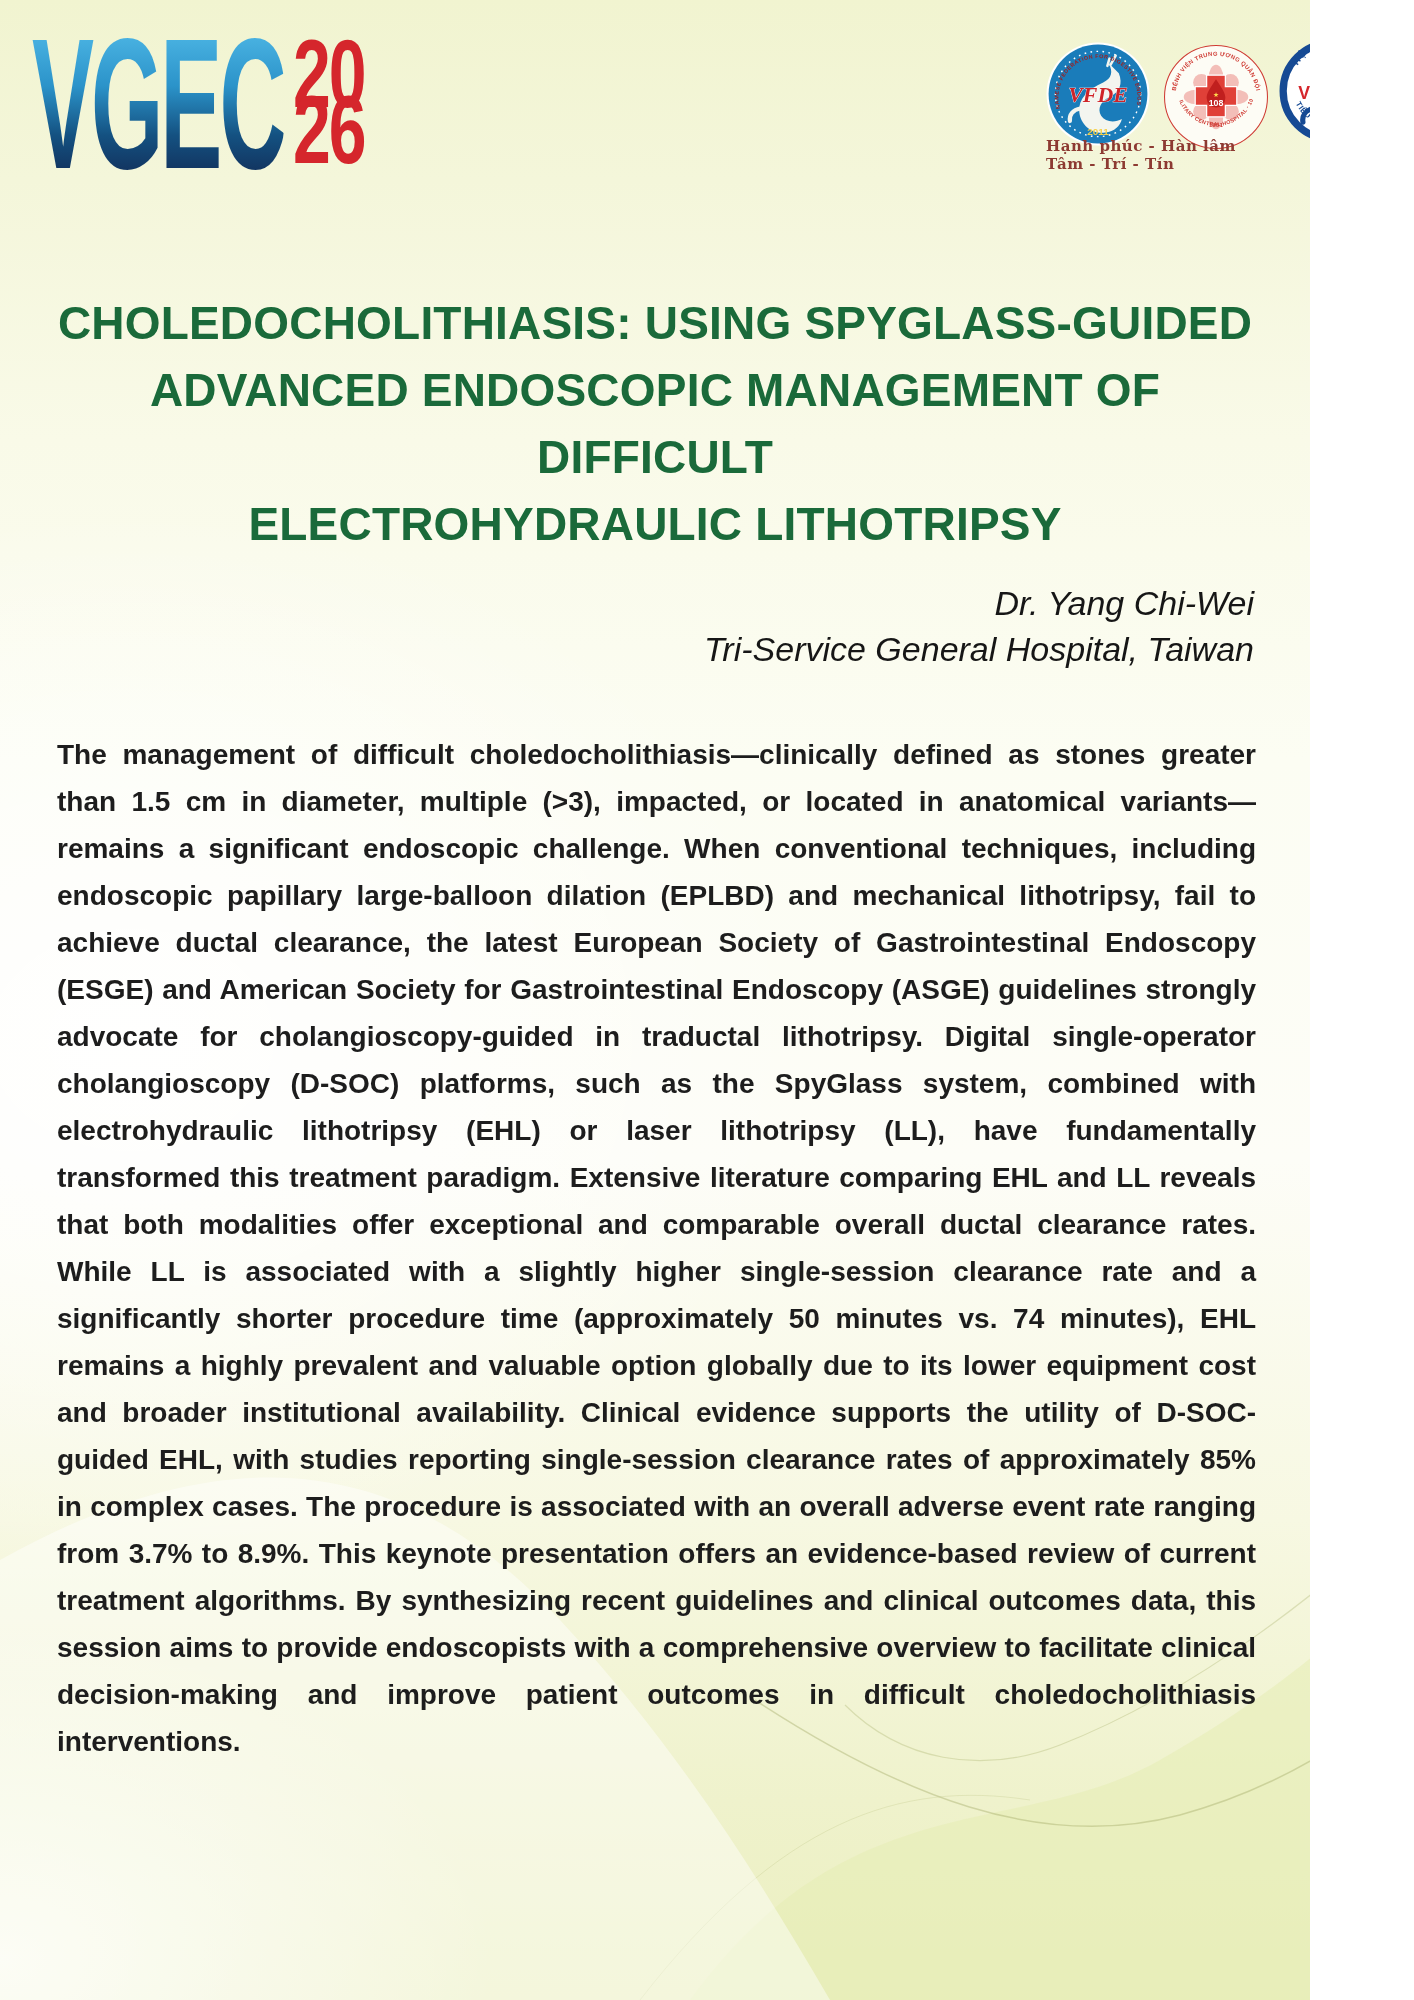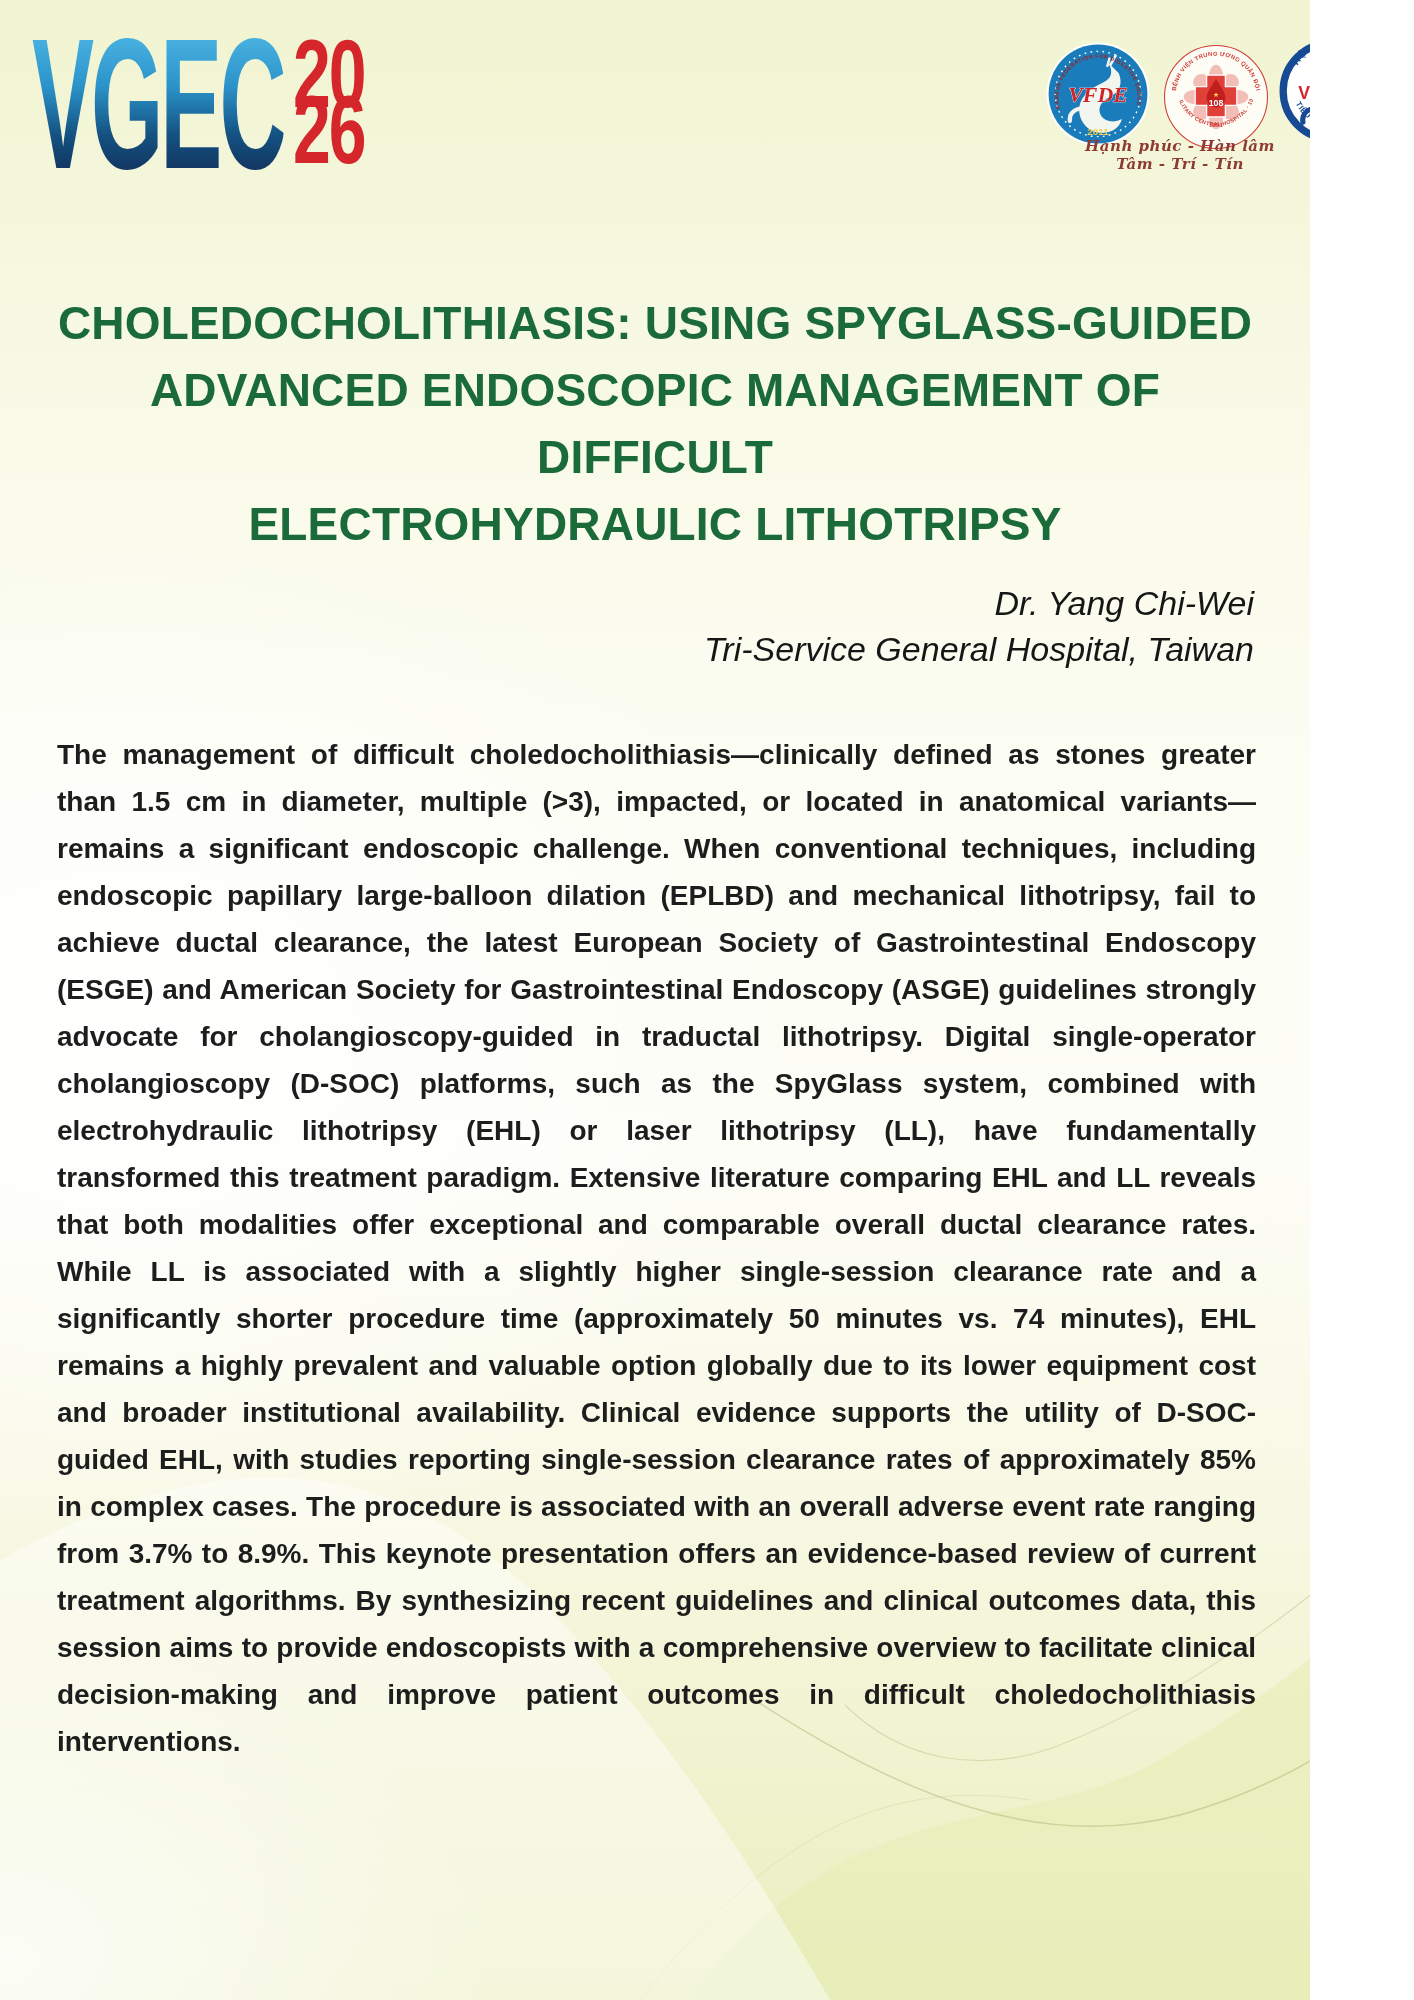--- a/index.html
+++ b/index.html
@@ -38,22 +38,22 @@
   .vgec-year .yr.bottom { top:56px; }
   .vgec-sub { position:absolute; left:73px; top:146px; color:#55544b;
     font-size:19px; line-height:24px; font-weight:400; letter-spacing:0.2px; }
   .vgec-sub sup { font-size:11px; }
 
   
   .partner-logo { position:absolute; width:104px; height:104px; }
   .logo-vfde  { left:1046px; top:42px; }
   .logo-h108  { left:1164px; top:45px; }
   .logo-vnage { left:1279px; top:39px; }
-  .motto { position:absolute; left:1004px; top:137px; width:352px;
-    text-align:center; font-family:"DejaVu Serif", serif; font-style:italic; font-weight:bold;
+  .motto { position:absolute; left:1046px; top:137px; width:352px;
+    text-align:left; font-family:"DejaVu Serif", serif; font-weight:bold;
     color:#8d3a32; font-size:15px; line-height:18px; letter-spacing:0.5px; }
 
   
   .title { position:absolute; top:290px; left:40px; right:40px;
     text-align:center; color:#1a6a3a; font-weight:bold;
     font-size:46px; line-height:67px; letter-spacing:0.2px; }
   .author { position:absolute; top:580px; right:56px; text-align:right;
     font-style:italic; font-size:34px; line-height:46px; color:#161616; }
   .abstract { position:absolute; top:731px; left:57px; right:54px;
     font-size:28px; line-height:47px; text-align:justify; color:#1d1d1d;font-weight:bold; }

